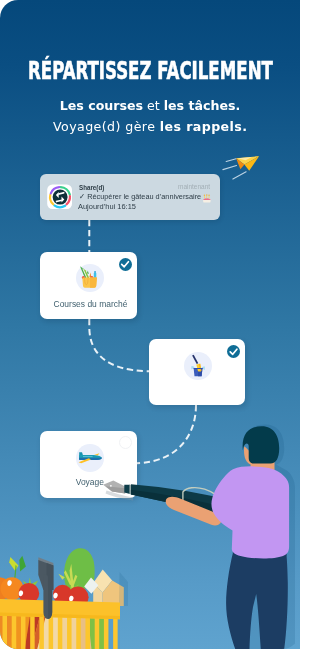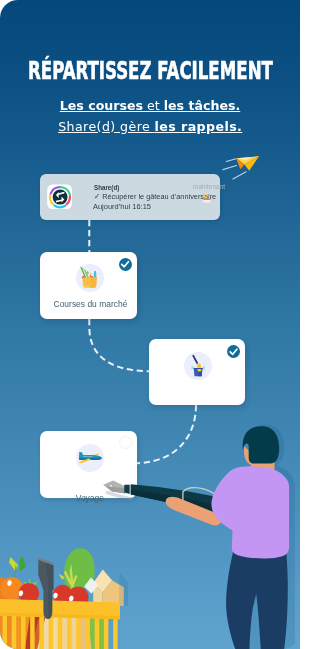--- a/index.html
+++ b/index.html
@@ -8,39 +8,39 @@
     background:linear-gradient(180deg,#05487b 0%,#0a4e82 10%,#2f77a4 50%,#579bc8 90%,#5fa3cf 100%);
     font-family:"DejaVu Sans",sans-serif;padding-left:48px;}
   svg.layer{position:absolute;left:0;top:0;display:block;}
 
   .title{position:absolute;left:0;top:58px;width:300px;height:26px;color:#ffffff;
     font-weight:bold;font-size:25px;font-stretch:condensed;line-height:26px;white-space:nowrap;}
   .title span{position:absolute;left:27.9px;top:0;display:inline-block;
     transform:scaleX(0.739);transform-origin:0 50%;-webkit-text-stroke:0.55px #ffffff;}
 
   .sub{position:absolute;left:0;top:96px;width:300px;text-align:center;color:#ffffff;
-    font-size:12.6px;line-height:20.6px;text-decoration:underline;}
+    font-size:12.6px;line-height:20.6px;}
   .sub div{white-space:nowrap;}
   .sub div:last-child{letter-spacing:0.42px;text-indent:0.42px;}
   .sub b{font-weight:bold;}
 
   
   .notif{position:absolute;left:40px;top:174px;width:180px;height:46px;border-radius:6px;
     background:#ccd9e1;box-shadow:1px 2px 4px rgba(3,28,48,.13);}
   .notiftext > *{transform-origin:0 50%;}
   .notiftext .nm{left:79.2px;top:183.3px;font-size:7.9px;font-weight:bold;color:#2d3c46;white-space:nowrap;
      font-family:"Liberation Sans",sans-serif;transform:scaleX(0.79);}
   .notiftext .tm{left:178.2px;top:182.8px;font-size:6.7px;color:#a3afb6;white-space:nowrap;
      font-family:"Liberation Sans",sans-serif;transform:scaleX(0.97);}
   .notiftext .msg{left:78.8px;top:191.4px;font-size:8.1px;color:#2d3c46;white-space:nowrap;
      font-family:"Liberation Sans",sans-serif;transform:scaleX(0.905);}
   .notiftext .ts{left:78.4px;top:202.0px;font-size:8.1px;color:#2d3c46;white-space:nowrap;
      font-family:"Liberation Sans",sans-serif;transform:scaleX(0.92);}
 
-  .notiftext{position:absolute;left:0;top:0;width:300px;height:649px;pointer-events:none;margin-left:15px;}
+  .notiftext{position:absolute;left:0;top:0;width:300px;height:649px;pointer-events:none;}
   .notiftext > *{position:absolute;}
 
   
   .card{position:absolute;background:#ffffff;border-radius:7px;box-shadow:1.5px 2.5px 5px rgba(3,28,48,.14);}
   .iconcircle{position:absolute;border-radius:50%;background:#eaeffb;}
   .lbl{position:absolute;text-align:center;font-size:9.5px;color:#42616f;white-space:nowrap;
      font-family:"Liberation Sans",sans-serif;}
   .lbl span{display:inline-block;transform:scaleX(0.89);}
   .badge{position:absolute;border-radius:50%;background:#0f6d96;}
   .badge-off{position:absolute;border-radius:50%;border:1.1px solid #f1f2f5;background:#fff;}
@@ -48,21 +48,21 @@
 </head>
 <body>
 
 <div class="screen">
 
   <div class="title">
       <span>RÉPARTISSEZ FACILEMENT</span>
     </div>
   <div class="sub">
     <div><b>Les courses</b><span> et </span><b>les tâches.</b></div>
-    <div><span>Share(d) gère </span><b>les rappels.</b></div>
+    <div><span>Voyage(d) gère </span><b>les rappels.</b></div>
   </div>
 
   <svg class="layer" width="300" height="649" viewBox="0 0 300 649">
 
     <g stroke="#bcd3e4" stroke-width="1.1" stroke-linecap="round" fill="none">
       <path d="M226.2,161.5 L236.1,158.7"></path>
       <path d="M222.9,169.6 L236.5,165.5"></path>
       <path d="M232.9,179.1 L246.1,171.8"></path>
     </g>
 
@@ -174,21 +174,21 @@
   <div class="badge-off" style="left:119px;top:436px;width:11px;height:11px;"></div>
 
   <svg class="layer" width="300" height="649" viewBox="0 0 300 649">
     <g stroke="#ffffff" stroke-width="1.7" fill="none" stroke-linecap="round" stroke-linejoin="round">
       <path d="M121.7,264.4 L124.2,266.8 L128.4,261.7"></path>
       <path d="M230.2,351.9 L232.7,354.3 L236.9,349.2"></path>
     </g>
   </svg>
 
   <div class="lbl" style="left:41.5px;top:298px;width:97px;text-align:center;"><span>Courses du marché</span></div>
-  <div class="lbl" style="left:41px;top:492px;width:97px;"><span>Voyage</span></div>
+  <div class="lbl" style="left:41px;top:476px;width:97px;"><span>Voyage</span></div>
 
   <svg class="layer" width="300" height="649" viewBox="0 0 300 649">
     <defs>
       <clipPath id="screenclip">
           <rect x="0" y="0" width="300" height="649" rx="18" ry="18"></rect>
         </clipPath>
     </defs>
     <g clip-path="url(#screenclip)">
 
     <g fill="#0b4a77" opacity="0.16">

